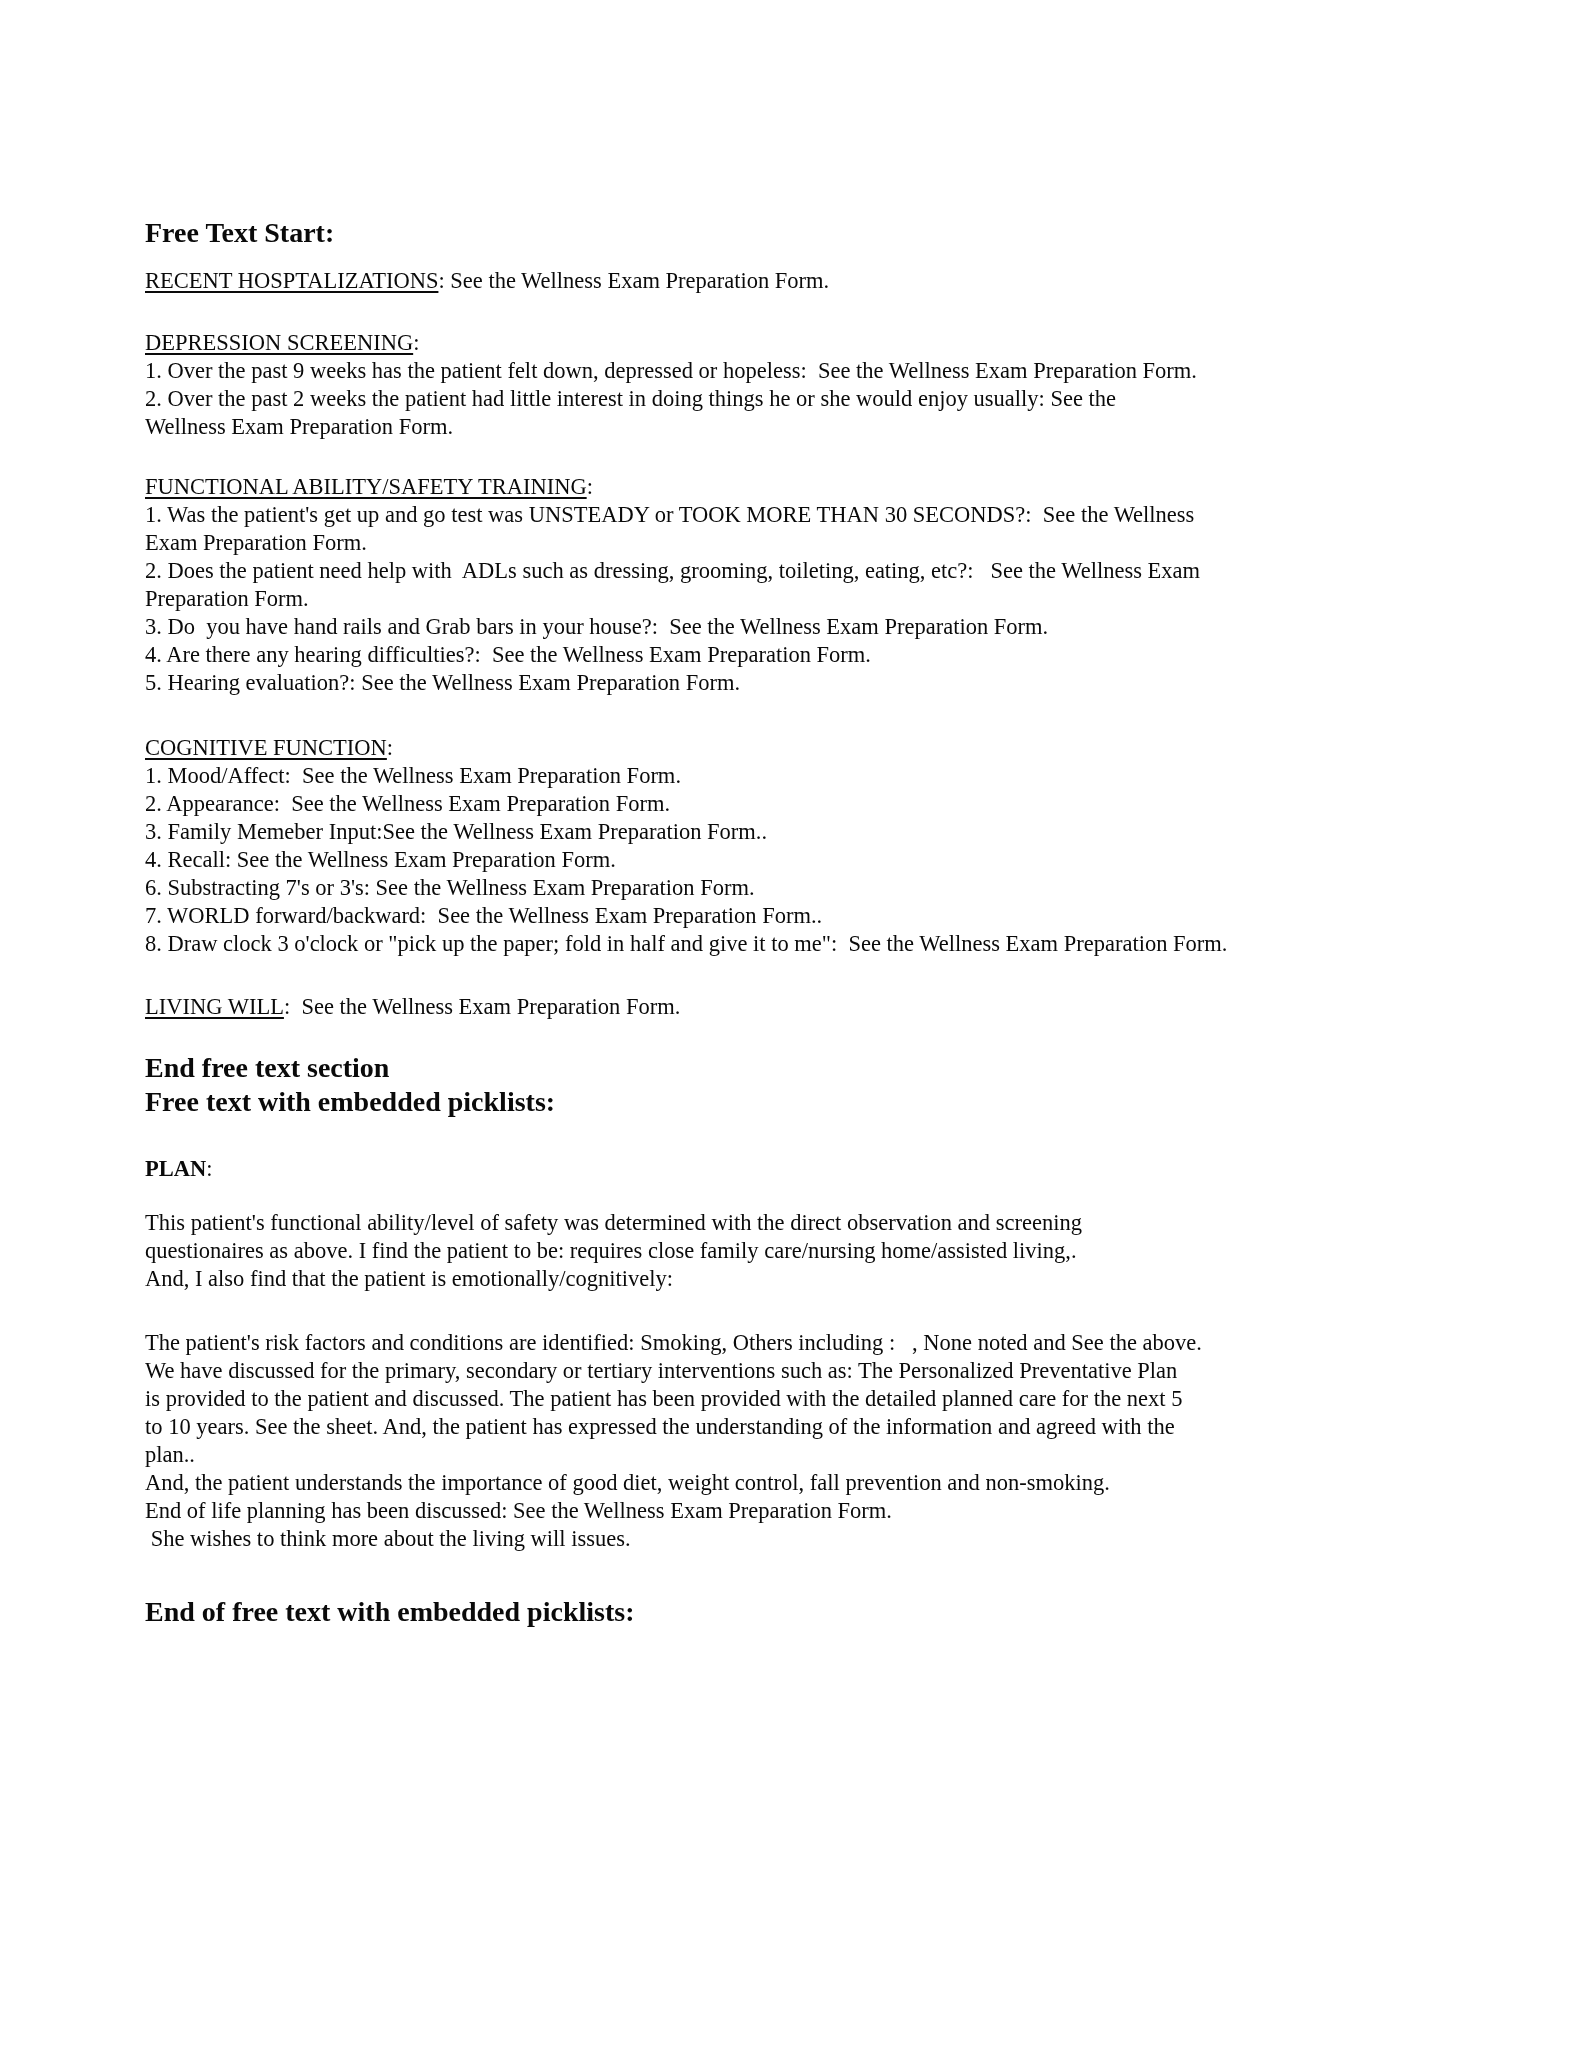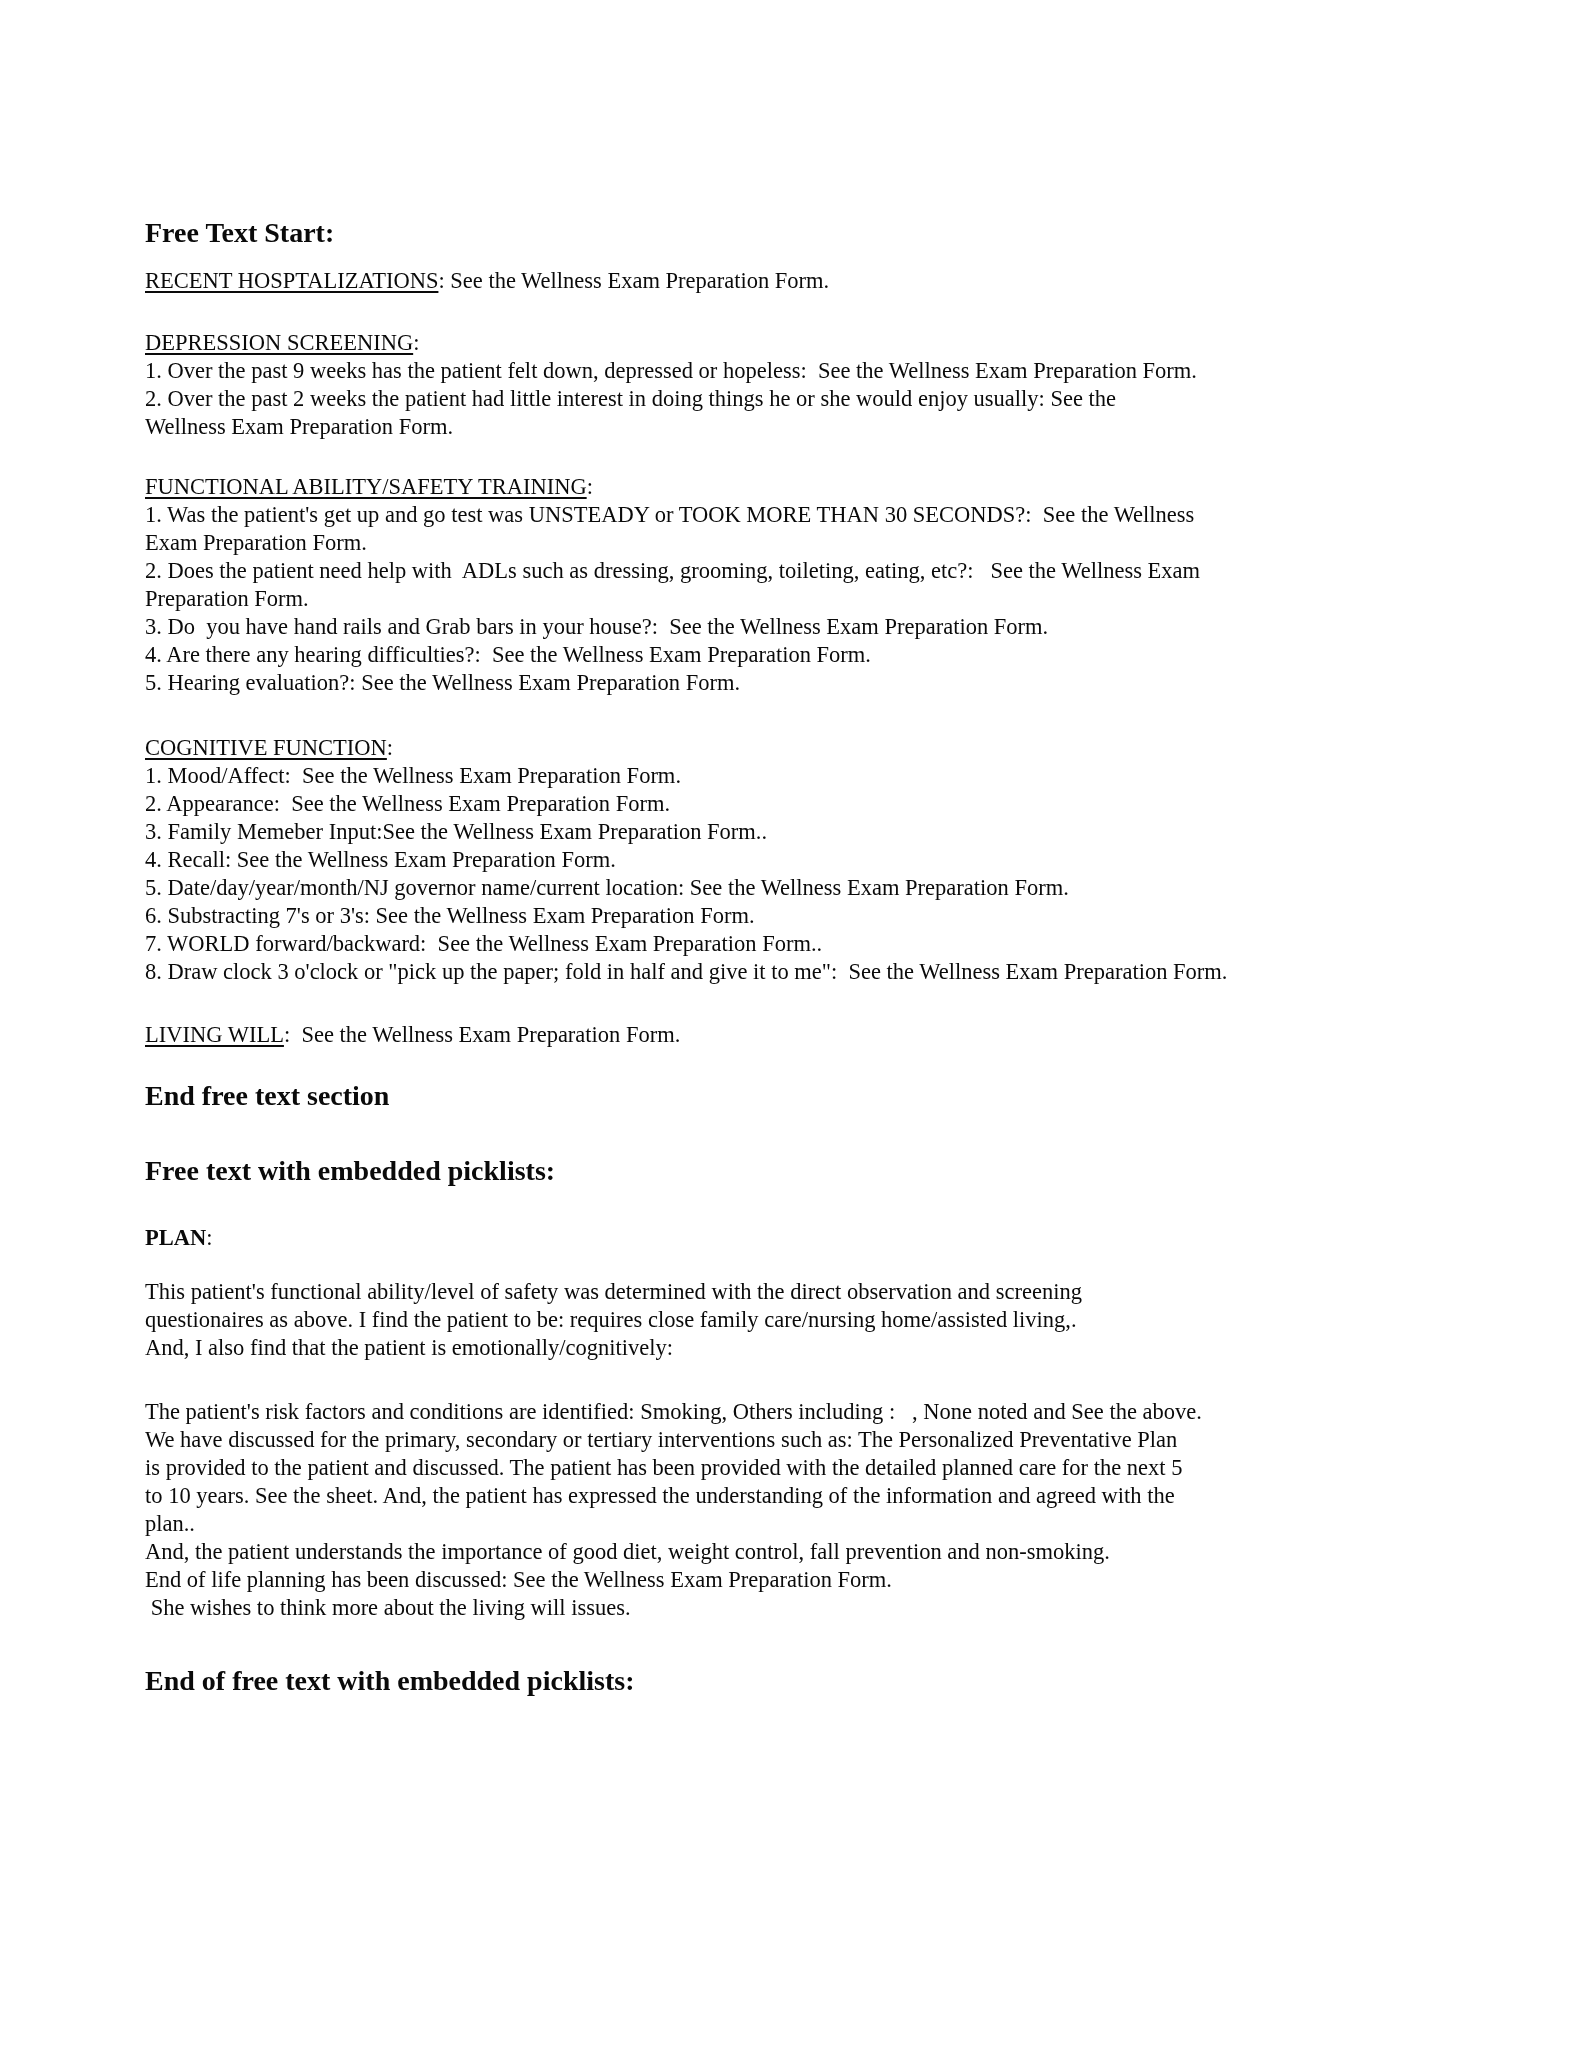--- a/index.html
+++ b/index.html
@@ -34,21 +34,21 @@
   .bold { font-weight: bold; }
 
   
   .m-list       { margin-top: 46px; }
   .m-recent     { margin-top: 17px; }
   .m-depression { margin-top: 34px; }
   .m-functional { margin-top: 32px; }
   .m-cognitive  { margin-top: 37px; }
   .m-living     { margin-top: 35px; }
   .m-endfree    { margin-top: 30px; }
-  .m-picklists  { margin-top: 41px; }
+  .m-picklists  { }
   .m-plan       { margin-top: 36px; }
   .m-para1      { margin-top: 26px; }
   .m-para2      { margin-top: 36px; }
   .m-endpick    { margin-top: 42px; }
 </style>
 </head>
 <body>
 
 <div class="page">
 
@@ -79,21 +79,20 @@
       </div>
   </div>
 
   <div class="m-cognitive">
     <p class="body-text"><span class="ul">COGNITIVE FUNCTION</span><span class="rest">:</span></p>
     <div>
         <div class="line">1. Mood/Affect:  See the Wellness Exam Preparation Form.</div>
         <div class="line">2. Appearance:  See the Wellness Exam Preparation Form.</div>
         <div class="line">3. Family Memeber Input:See the Wellness Exam Preparation Form..</div>
         <div class="line">4. Recall: See the Wellness Exam Preparation Form.</div>
-        <div class="line">5. Date/day/year/month/NJ governor name/current location: See the Wellness Exam Preparation Form.</div>
         <div class="line">6. Substracting 7's or 3's: See the Wellness Exam Preparation Form.</div>
         <div class="line">7. WORLD forward/backward:  See the Wellness Exam Preparation Form..</div>
         <div class="line">8. Draw clock 3 o'clock or "pick up the paper; fold in half and give it to me":  See the Wellness Exam Preparation Form.</div>
       </div>
   </div>
 
   <p class="body-text m-living"><span class="ul">LIVING WILL</span><span class="rest">:  See the Wellness Exam Preparation Form.</span></p>
 
   <div class="h1 m-endfree">End free text section</div>
 

